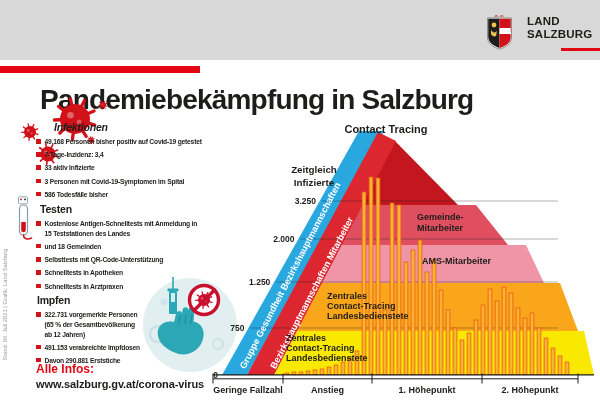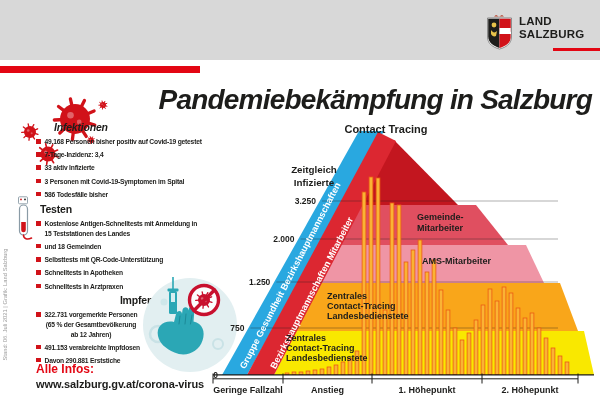--- a/index.html
+++ b/index.html
@@ -1,29 +1,29 @@
 <!DOCTYPE html>
 <html><head>
 <meta charset="utf-8">
 <style>
   html,body{margin:0;padding:0;background:#888;}
   .page{position:relative;width:600px;height:400px;background:#fff;overflow:hidden;
         font-family:"Liberation Sans",sans-serif;color:#1D1D1B;}
   .header-band{position:absolute;left:0;top:0;width:600px;height:60px;background:#D8D8D8;}
-  .brand{position:absolute;left:486px;top:15px;display:flex;gap:6px;align-items:flex-start;}
+  .brand{position:absolute;left:486px;top:15px;display:flex;gap:14px;align-items:flex-start;}
   .brand-text{font-weight:bold;font-size:11.5px;line-height:13px;letter-spacing:.2px;}
   .brand-underline{position:absolute;left:34px;top:33px;width:48px;height:3px;background:#E30613;}
   .red-bar{position:absolute;left:0;top:66px;width:200px;height:7px;background:#E30613;}
-  .title{position:absolute;left:40px;right:8px;top:84px;text-align:right;
-         font-size:28px;font-weight:bold;letter-spacing:-.8px;white-space:nowrap;font-style:italic;}
+  .title{position:absolute;left:40px;right:8px;top:84px;text-align:left;
+         font-size:28px;font-weight:bold;letter-spacing:-.8px;white-space:nowrap;}
   .section{position:absolute;left:36px;width:200px;}
   .section h3{margin:0 0 4px 0;font-size:10.5px;font-weight:bold;letter-spacing:-.2px;}
   #sec-infektionen{top:121px;} #sec-infektionen h3{margin-left:18px;font-style:italic;}
   #sec-testen{top:203px;} #sec-testen h3{margin-left:4px;}
-  #sec-impfen{top:294px;text-align:center;} #sec-impfen h3{margin-left:1px;}
+  #sec-impfen{top:294px;} #sec-impfen h3{margin-left:1px;}
   .blist{list-style:none;margin:0;padding:0;}
   .blist li{display:flex;gap:4px;margin:0 0 3.4px 0;}
   .bullet{flex:0 0 auto;width:4.5px;height:4.5px;background:#D11219;margin-top:2px;}
   .blines{font-size:6.7px;font-weight:bold;letter-spacing:-.2px;line-height:9.8px;white-space:nowrap;}
   .footer{position:absolute;left:36px;top:362px;}
   .footer .allinfo{color:#E30613;font-weight:bold;font-size:12px;margin:0 0 2px 0;}
   .footer .url{font-weight:bold;font-size:11px;letter-spacing:-.1px;white-space:nowrap;}
   .side-note{position:absolute;left:-56px;top:300px;width:124px;height:9px;
              font-size:5.8px;color:#9A9A9A;text-align:center;transform:rotate(-90deg);}
   .icon-abs{position:absolute;}

